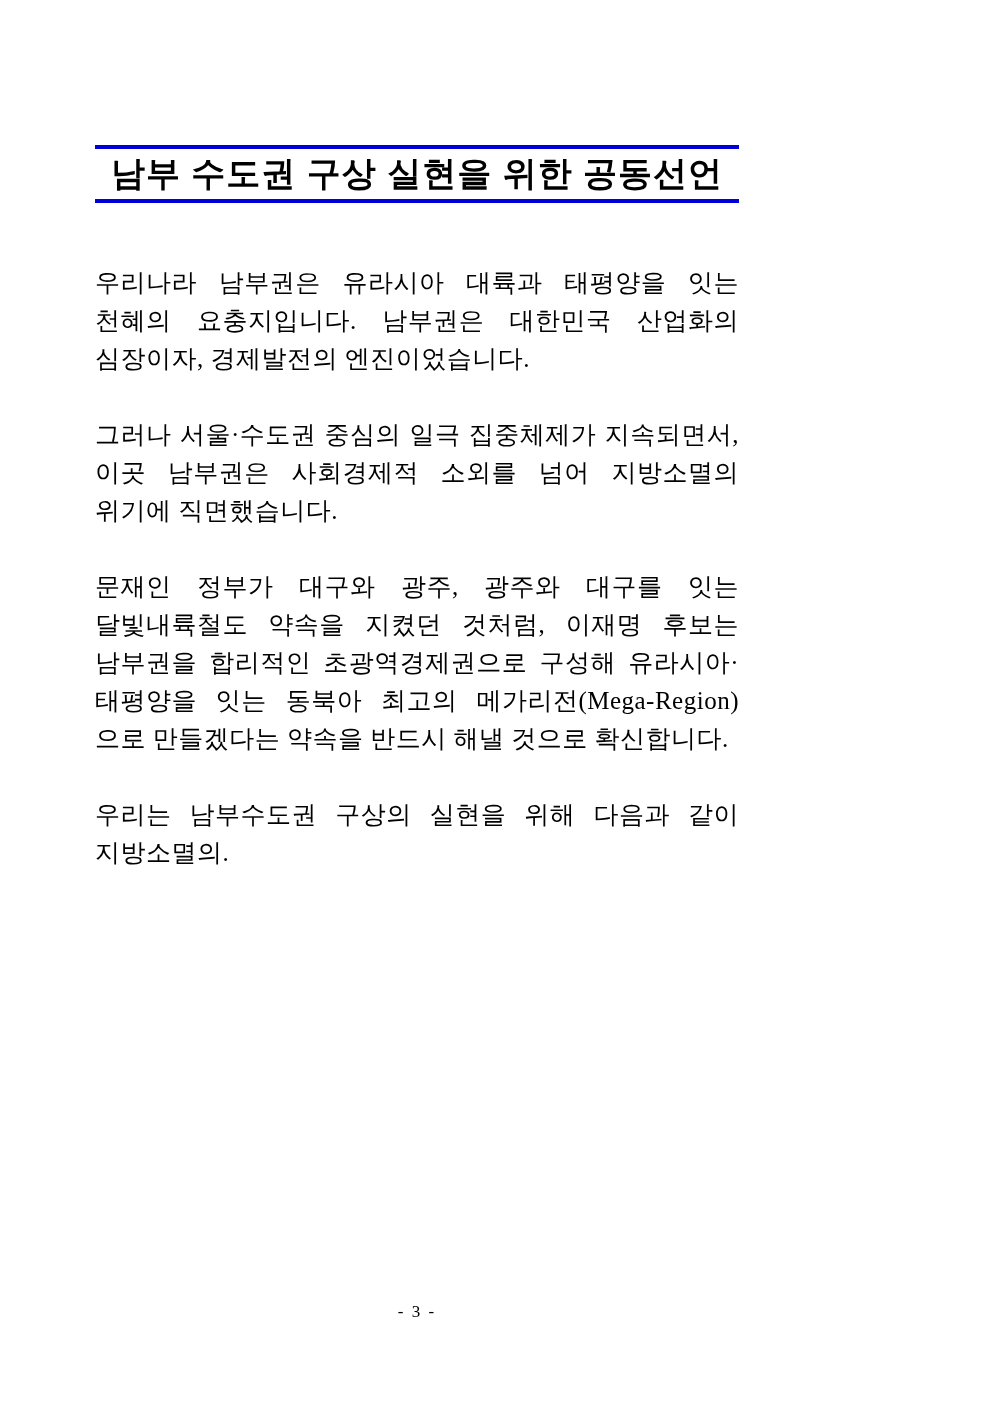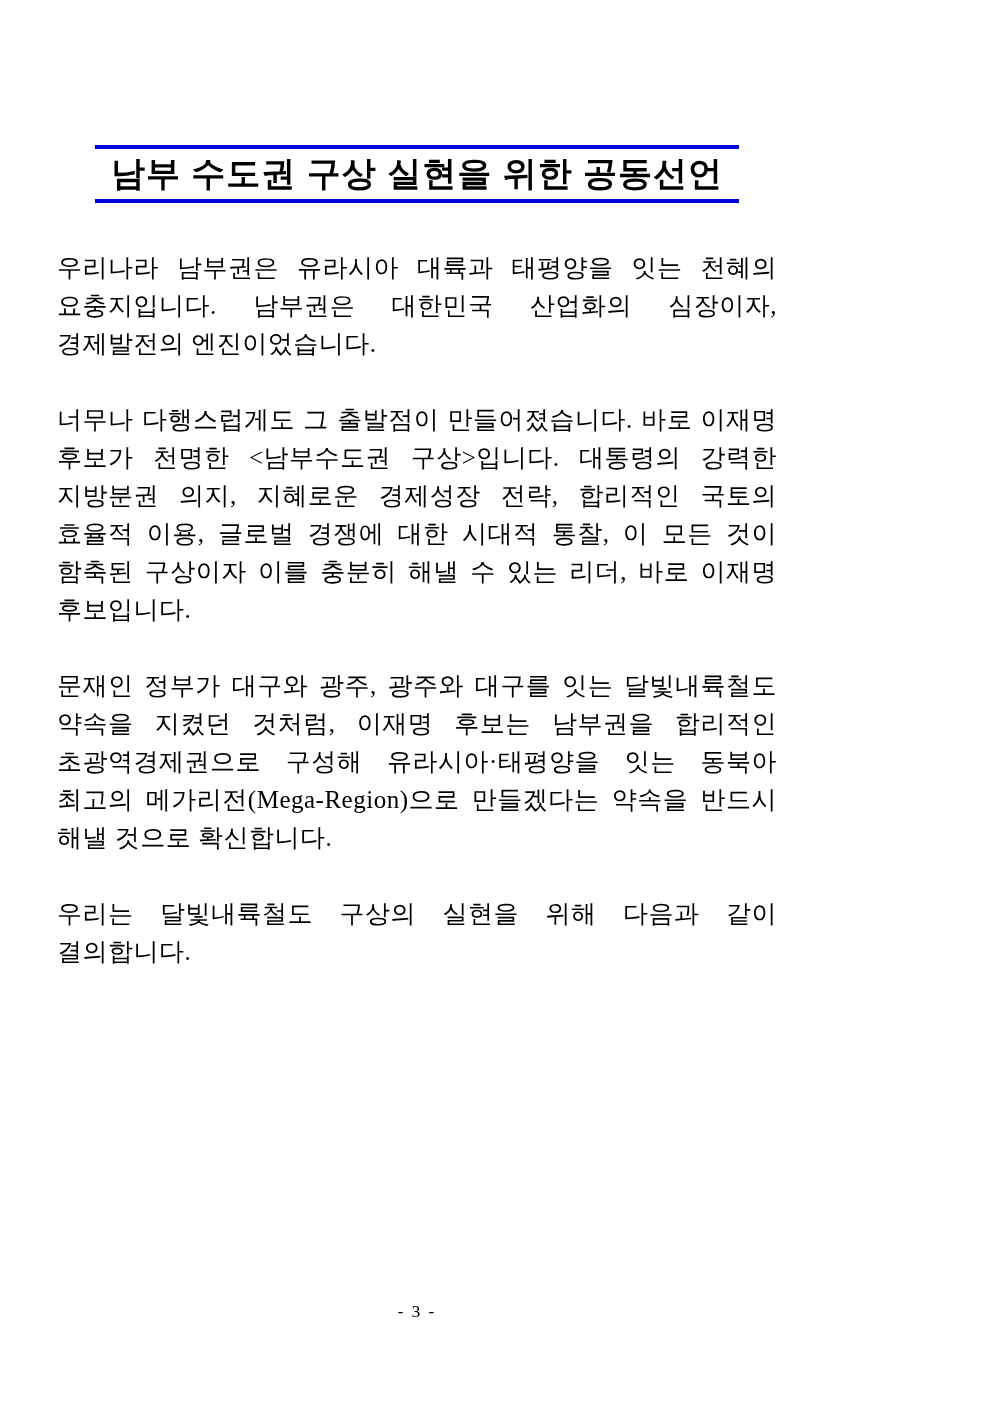--- a/index.html
+++ b/index.html
@@ -23,22 +23,22 @@
   .title-block h1 {
     font-family: "Liberation Sans", "DejaVu Sans", sans-serif;
     font-weight: 800;
     font-size: 34px;
     line-height: 40px;
     text-align: center;
     letter-spacing: 1px;
     color: #000000;
   }
   .content {
-    margin: 0 57px;
-    padding-top: 46px;
+    margin: 0 95px;
+    padding-top: 61px;
   }
   .content p {
     font-size: 25px;
     line-height: 38px;
     text-align: justify;
     word-break: keep-all;
     margin-bottom: 38px;
     letter-spacing: 0.5px;
   }
   .content p:last-child { margin-bottom: 0; }
@@ -57,20 +57,20 @@
 <body>
 
 <div class="page">
 
   <div class="title-block">
     <h1>남부 수도권 구상 실현을 위한 공동선언</h1>
   </div>
 
   <div class="content">
     <p>우리나라 남부권은 유라시아 대륙과 태평양을 잇는 천혜의 요충지입니다. 남부권은 대한민국 산업화의 심장이자, 경제발전의 엔진이었습니다.</p>
-    <p>너무나 다행스럽게도 그 출발점이 만들어졌습니다. 바로 이재명 후보가 천명한 &lt;남부수도권 구상&gt;입니다. 대통령의 강력한 지방분권 의지, 지혜로운 경제성장 전략, 합리적인 국토의 효율적 이용, 글로벌 경쟁에 대한 시대적 통찰, 이 모든 것이 함축된 구상이자 이를 충분히 해낼 수 있는 리더, 바로 이재명 후보입니다.</p>
+    <p>그러나 서울·수도권 중심의 일극 집중체제가 지속되면서, 이곳 남부권은 사회경제적 소외를 넘어 지방소멸의 위기에 직면했습니다.</p>
     <p>문재인 정부가 대구와 광주, 광주와 대구를 잇는 달빛내륙철도 약속을 지켰던 것처럼, 이재명 후보는 남부권을 합리적인 초광역경제권으로 구성해 유라시아·태평양을 잇는 동북아 최고의 메가리전(Mega-Region)으로 만들겠다는 약속을 반드시 해낼 것으로 확신합니다.</p>
-    <p>우리는 달빛내륙철도 구상의 실현을 위해 다음과 같이 결의합니다.</p>
+    <p>우리는 남부수도권 구상의 실현을 위해 다음과 같이 지방소멸의.</p>
   </div>
 
   <div class="page-footer">- 3 -</div>
 
 </div>
 
 </body></html>

